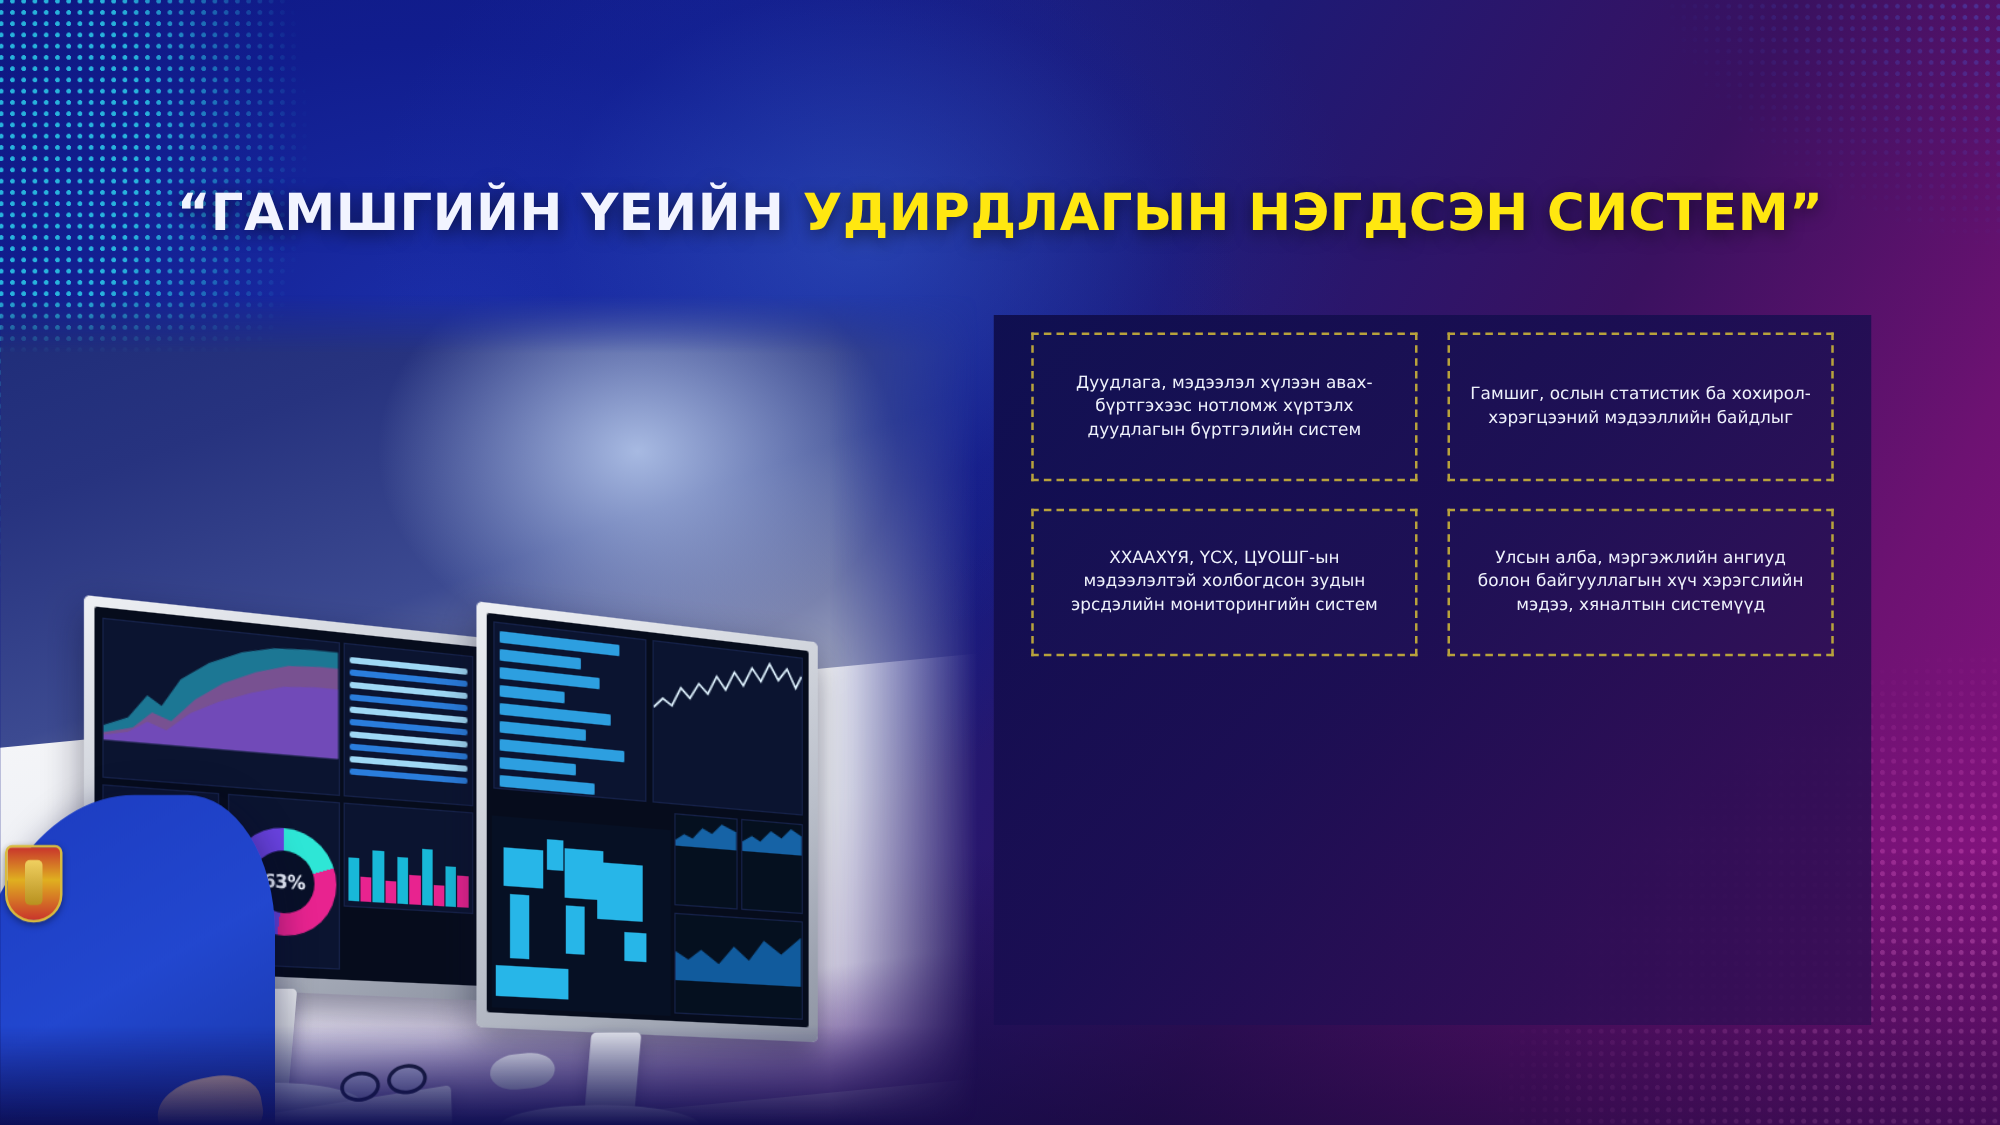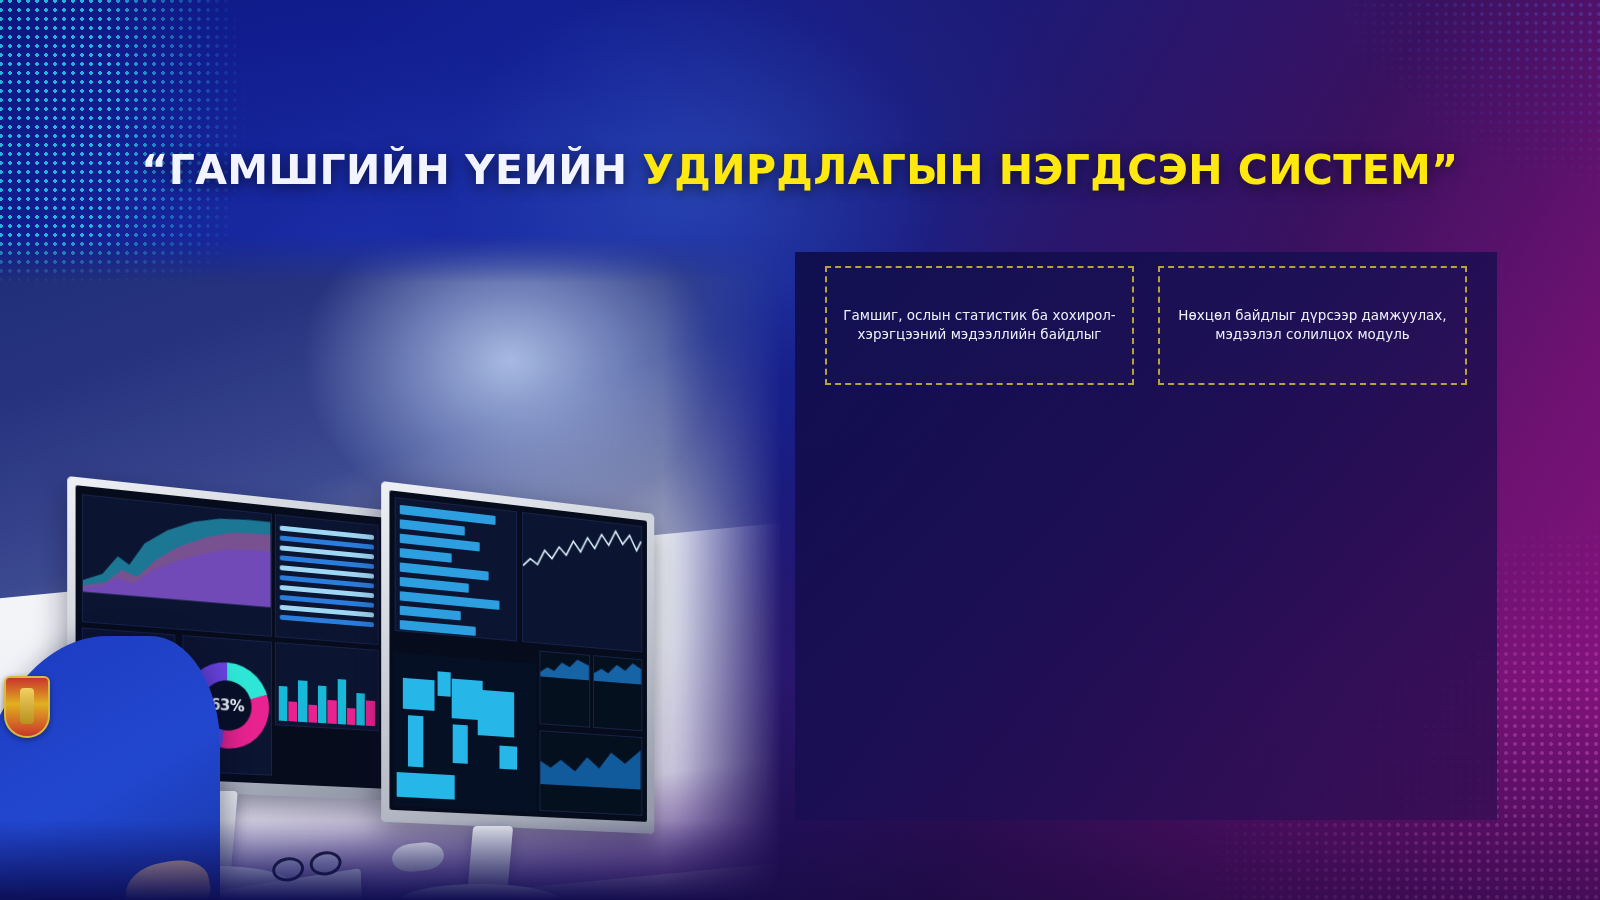--- a/index.html
+++ b/index.html
@@ -418,21 +418,27 @@
 
     <div id="person"></div>
     <div id="badge"></div>
     <div class="hand" id="hand1"></div>
 
   </div>
 
   <div id="panel">
     <div id="grid">
       <div class="cell">
+          <span>Дуудлага, мэдээлэл хүлээн авах-бүртгэхээс нотломж хүртэлх дуудлагын бүртгэлийн систем</span>
+        </div>
+      <div class="cell">
           <span>Гамшиг, ослын статистик ба хохирол-хэрэгцээний мэдээллийн байдлыг</span>
         </div>
       <div class="cell">
-          <span>Нөхцөл байдлыг дүрсээр дамжуулах, мэдээлэл солилцох модуль</span>
+          <span>ХХААХҮЯ, ҮСХ, ЦУОШГ-ын мэдээлэлтэй холбогдсон зудын эрсдэлийн мониторингийн систем</span>
+        </div>
+      <div class="cell">
+          <span>Улсын алба, мэргэжлийн ангиуд болон байгууллагын хүч хэрэгслийн мэдээ, хяналтын системүүд</span>
         </div>
     </div>
   </div>
 
 </div>
 
 </body></html>

